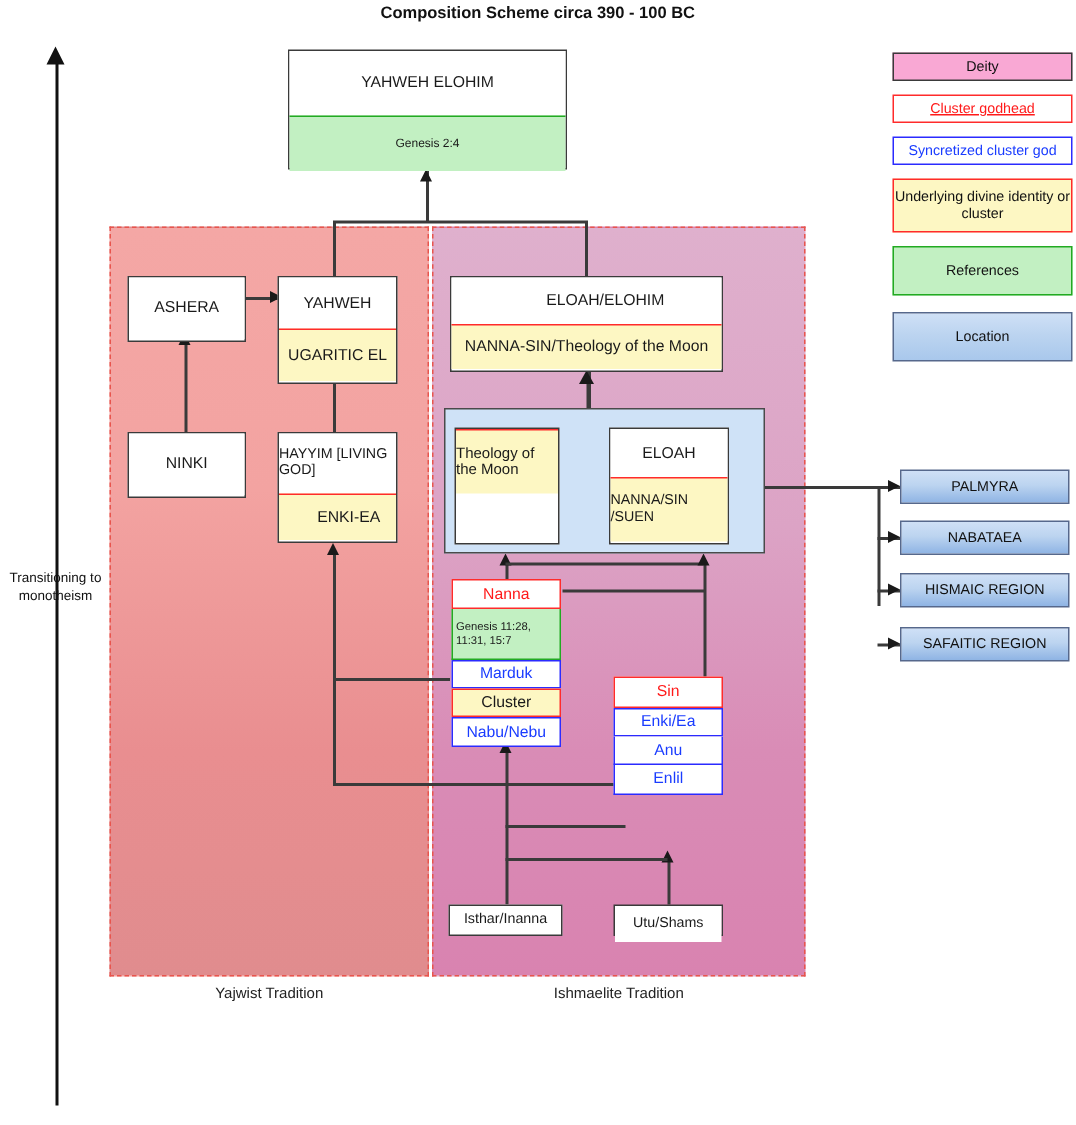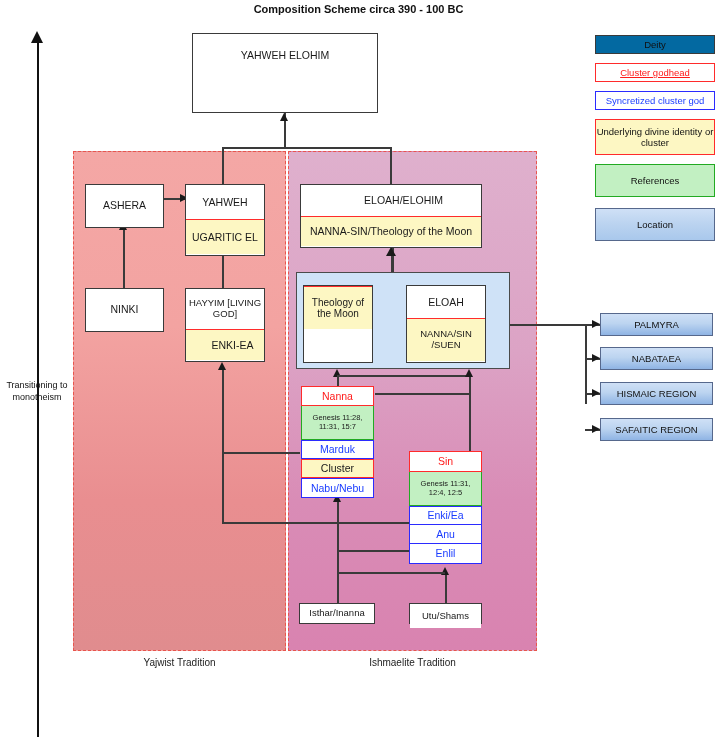--- a/index.html
+++ b/index.html
@@ -21,40 +21,40 @@
   #label-yajwist{left:73px;top:657px;width:213px;}
   #label-ishmaelite{left:288px;top:657px;width:249px;}
 
   
   #blue-container{left:296px;top:272px;width:214px;height:97px;
      background:#cfe2f7;border:1px solid #4a4a4a;}
 
   
   .node{border:1.5px solid #3a3a3a;background:#fff;}
   .cell{box-sizing:border-box;width:100%;display:flex;align-items:center;
-        justify-content:center;text-align:center;line-height:1.15;}
+        justify-content:center;line-height:1.15;}
   .c-deity{background:#ffffff;color:#1a1a1a;font-size:10.5px;}
   .c-under{background:#fdf7c3;color:#1a1a1a;font-size:10.5px;border-top:1.5px solid #ff2b2b;}
   .c-ref{background:#c2f0c2;color:#1a1a1a;font-size:8px;border-top:1.5px solid #22aa22;}
   .c-cluster{background:#ffffff;color:#ff1a1a;font-size:10.5px;}
   .c-sync{background:#ffffff;color:#1a3cff;font-size:10.5px;}
 
   
   .bx-red{border:1.5px solid #ff2b2b;}
   .bx-blue{border:1.5px solid #2b2bff;}
 
   
   .loc{border:1px solid #56688c;
        background:linear-gradient(180deg,#cfe0f6 0%,#bcd4f0 45%,#8fb4e4 100%);
        font-size:9.5px;color:#111;display:flex;align-items:center;justify-content:center;}
 
   
   .lg{display:flex;align-items:center;justify-content:center;text-align:center;
       font-size:9.5px;line-height:1.2;}
-  .lg-deity{border:1.5px solid #3a3a3a;background:#0369a1;color:#111;}
+  .lg-deity{border:1.5px solid #3a3a3a;background:#f9a8d4;color:#111;}
   .lg-cluster{border:1.5px solid #ff2b2b;background:#fff;color:#ff1a1a;}
   .lg-sync{border:1.5px solid #2b2bff;background:#fff;color:#1a3cff;}
   .lg-under{border:1.5px solid #ff2b2b;background:#fdf7c3;color:#111;}
   .lg-ref{border:1.5px solid #22aa22;background:#c2f0c2;color:#111;}
   .lg-loc{border:1px solid #56688c;
           background:linear-gradient(180deg,#cfe0f6 0%,#bcd4f0 45%,#a9c8ec 100%);color:#111;}
 
   
   .ln{background:#3a3a3a;}
   .lnh{height:1.6px;}
@@ -137,20 +137,21 @@
 <div class="abs ln lnv" style="left:337px;top:500px;height:103px;"></div>
 <div class="abs ar ar-up" style="left:333px;top:494px;"></div>
 
 <div class="abs ln lnv" style="left:445px;top:573px;height:30px;"></div>
 <div class="abs ar ar-up" style="left:441px;top:567px;"></div>
 <div class="abs ln lnh" style="left:337px;top:572px;width:108px;"></div>
 <div class="abs ln lnh" style="left:337px;top:550px;width:80px;"></div>
 
 <div class="abs node" id="node-yahweh-elohim" style="left:192px;top:33px;width:186px;height:80px;">
   <div class="cell c-deity" style="height:43px;">YAHWEH ELOHIM</div>
+  <div class="cell c-ref" style="height:37px;">Genesis 2:4</div>
 </div>
 
 <div class="abs node" id="node-ashera" style="left:85px;top:184px;width:79px;height:44px;">
   <div class="cell c-deity" style="height:41px;">ASHERA</div>
 </div>
 
 <div class="abs node" id="node-ninki" style="left:85px;top:288px;width:79px;height:44px;">
   <div class="cell c-deity" style="height:41px;">NINKI</div>
 </div>
 
@@ -183,21 +184,20 @@
 <div class="abs" id="node-nanna" style="left:301px;top:386px;width:73px;height:112px;">
   <div class="cell c-cluster bx-red" style="height:20px;">Nanna</div>
   <div class="cell c-ref" style="height:34px;border:1.5px solid #22aa22;border-top:none;font-size:7.5px;padding:0 2px;">Genesis 11:28, 11:31, 15:7</div>
   <div class="cell c-sync bx-blue" style="height:19px;">Marduk</div>
   <div class="cell c-under bx-red" style="height:19px;border-top:1.5px solid #ff2b2b;">Cluster</div>
   <div class="cell c-sync bx-blue" style="height:20px;">Nabu/Nebu</div>
 </div>
 
 <div class="abs" id="node-sin" style="left:409px;top:451px;width:73px;height:113px;">
   <div class="cell c-cluster bx-red" style="height:21px;">Sin</div>
-  <div class="cell c-ref" style="height:34px;border:1.5px solid #22aa22;border-top:none;font-size:7.5px;padding:0 2px;">Genesis 11:31, 12:4, 12:5</div>
   <div class="cell c-sync bx-blue" style="height:19px;">Enki/Ea</div>
   <div class="cell c-sync bx-blue" style="height:19px;border-top:none;">Anu</div>
   <div class="cell c-sync bx-blue" style="height:20px;border-top:none;">Enlil</div>
 </div>
 
 <div class="abs node" id="node-isthar" style="left:299px;top:603px;width:76px;height:21px;">
   <div class="cell c-deity" style="height:18px;font-size:9.5px;">Isthar/Inanna</div>
 </div>
 
 <div class="abs node" id="node-utu" style="left:409px;top:603px;width:73px;height:21px;">

